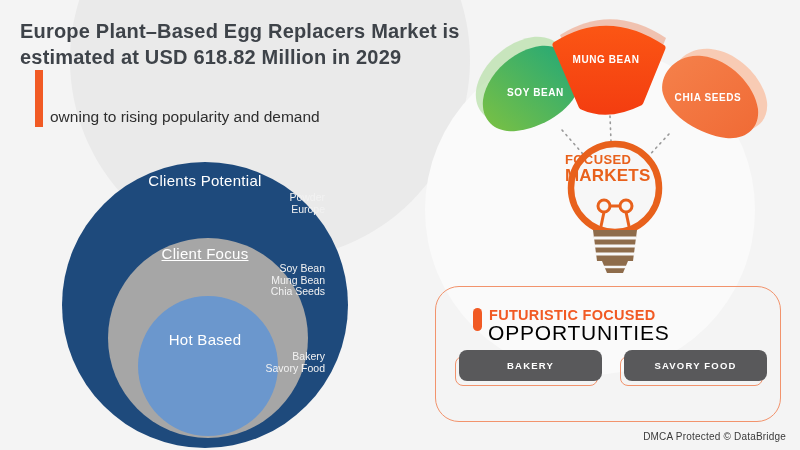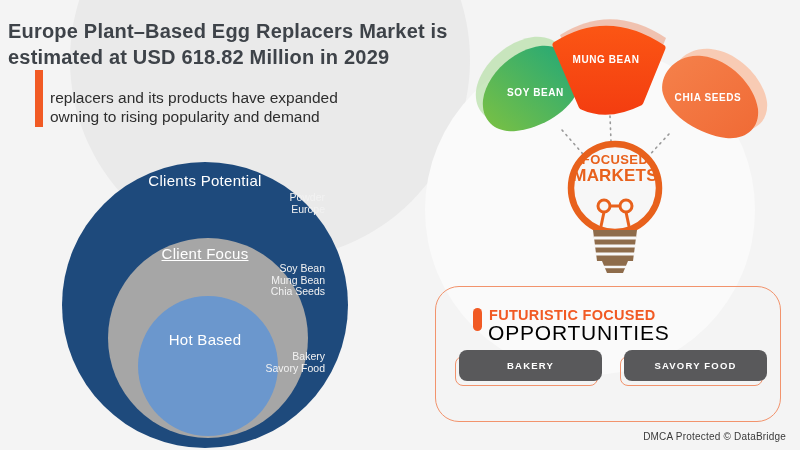--- a/index.html
+++ b/index.html
@@ -8,21 +8,21 @@
     background:#f4f4f4;
     font-family:"Liberation Sans", sans-serif;
     -webkit-font-smoothing:antialiased;
   }
   .abs{position:absolute;}
   
   .bg-blob-topleft{left:70px;top:-140px;width:400px;height:400px;border-radius:50%;background:#eaeaea;}
   .bg-circle-right{left:425px;top:45px;width:330px;height:330px;border-radius:50%;background:#fafafa;}
 
   
-  .title{left:8px;top:18px;width:470px;font-size:20px;font-weight:700;
+  .title{left:20px;top:18px;width:470px;font-size:20px;font-weight:700;
          color:var(--title,#3e4349);line-height:26px;letter-spacing:.2px;}
   .sub-bar{left:35px;top:70px;width:8px;height:57px;background:var(--accent,#f26a21);}
   .subtitle{left:50px;top:68px;width:360px;font-size:15.5px;line-height:19.5px;color:#2e2e2e;}
 
   
   .ring{border-radius:50%;}
   .ring-outer{left:62px;top:162px;width:286px;height:286px;background:var(--navy,#1e4a7c);}
   .ring-mid{left:108px;top:238px;width:200px;height:200px;background:var(--grayring,#a6a6a6);}
   .ring-inner{left:138px;top:296px;width:140px;height:140px;background:var(--bluering,#6b97cd);}
   .ring-label{left:85px;width:240px;text-align:center;color:#fff;font-size:15px;letter-spacing:.3px;}
@@ -30,21 +30,21 @@
   .rl-1{top:172px;} .ri-1{top:192px;}
   .rl-2{top:245px;text-decoration:underline;} .ri-2{top:263px;}
   .rl-3{top:331px;} .ri-3{top:351px;}
 
   
   .bulb-svg{left:440px;top:0;width:350px;height:285px;}
   .petal-label{color:#fff;font-size:10px;font-weight:700;letter-spacing:.6px;text-align:center;}
   .lbl-soy{left:488px;top:87px;width:95px;}
   .lbl-mung{left:550px;top:54px;width:112px;}
   .lbl-chia{left:654px;top:92px;width:108px;}
-  .bulb-text{left:565px;top:153px;width:100px;text-align:center;color:var(--accent2,#e8611c);font-weight:700;}
+  .bulb-text{left:565px;top:153px;width:100px;color:var(--accent2,#e8611c);font-weight:700;}
   .bulb-text .l1{font-size:13px;line-height:14px;display:block;letter-spacing:.4px;}
   .bulb-text .l2{font-size:17px;line-height:18px;display:block;letter-spacing:.2px;}
 
   
   .panel{left:435px;top:286px;width:344px;height:134px;border:1.5px solid #f2936c;border-radius:24px;}
   .pill{left:473px;top:308px;width:9px;height:23px;border-radius:5px;background:var(--accent,#f15a24);}
   .head1{left:489px;top:307px;font-size:14.5px;font-weight:700;color:var(--accent,#f15a24);letter-spacing:.3px;}
   .head2{left:488px;top:321px;font-size:21px;font-weight:400;color:#000000;letter-spacing:.8px;}
   .btn-row{left:455px;top:350px;width:316px;display:flex;gap:18px;}
   .btn-wrap{position:relative;width:147px;height:38px;}
@@ -60,21 +60,21 @@
 <div class="abs bg-blob-topleft"></div>
 <div class="abs bg-circle-right"></div>
 
 <div class="abs title">
   <span>Europe Plant–Based Egg Replacers Market is</span><br>
   <span>estimated at USD 618.82 Million in 2029</span>
 </div>
 <div class="abs sub-bar"></div>
 <div class="abs subtitle">
   <br>
-  <span>replacers and its products have expanded</span><br>
+  <br>
   <span>owning to rising popularity and demand</span>
 </div>
 
 <div class="abs ring ring-outer"></div>
 <div class="abs ring ring-mid"></div>
 <div class="abs ring ring-inner"></div>
 
 <div class="abs ring-label rl-1">Clients Potential</div>
 <div class="abs ring-items ri-1">
   <span>Powder</span><br>

